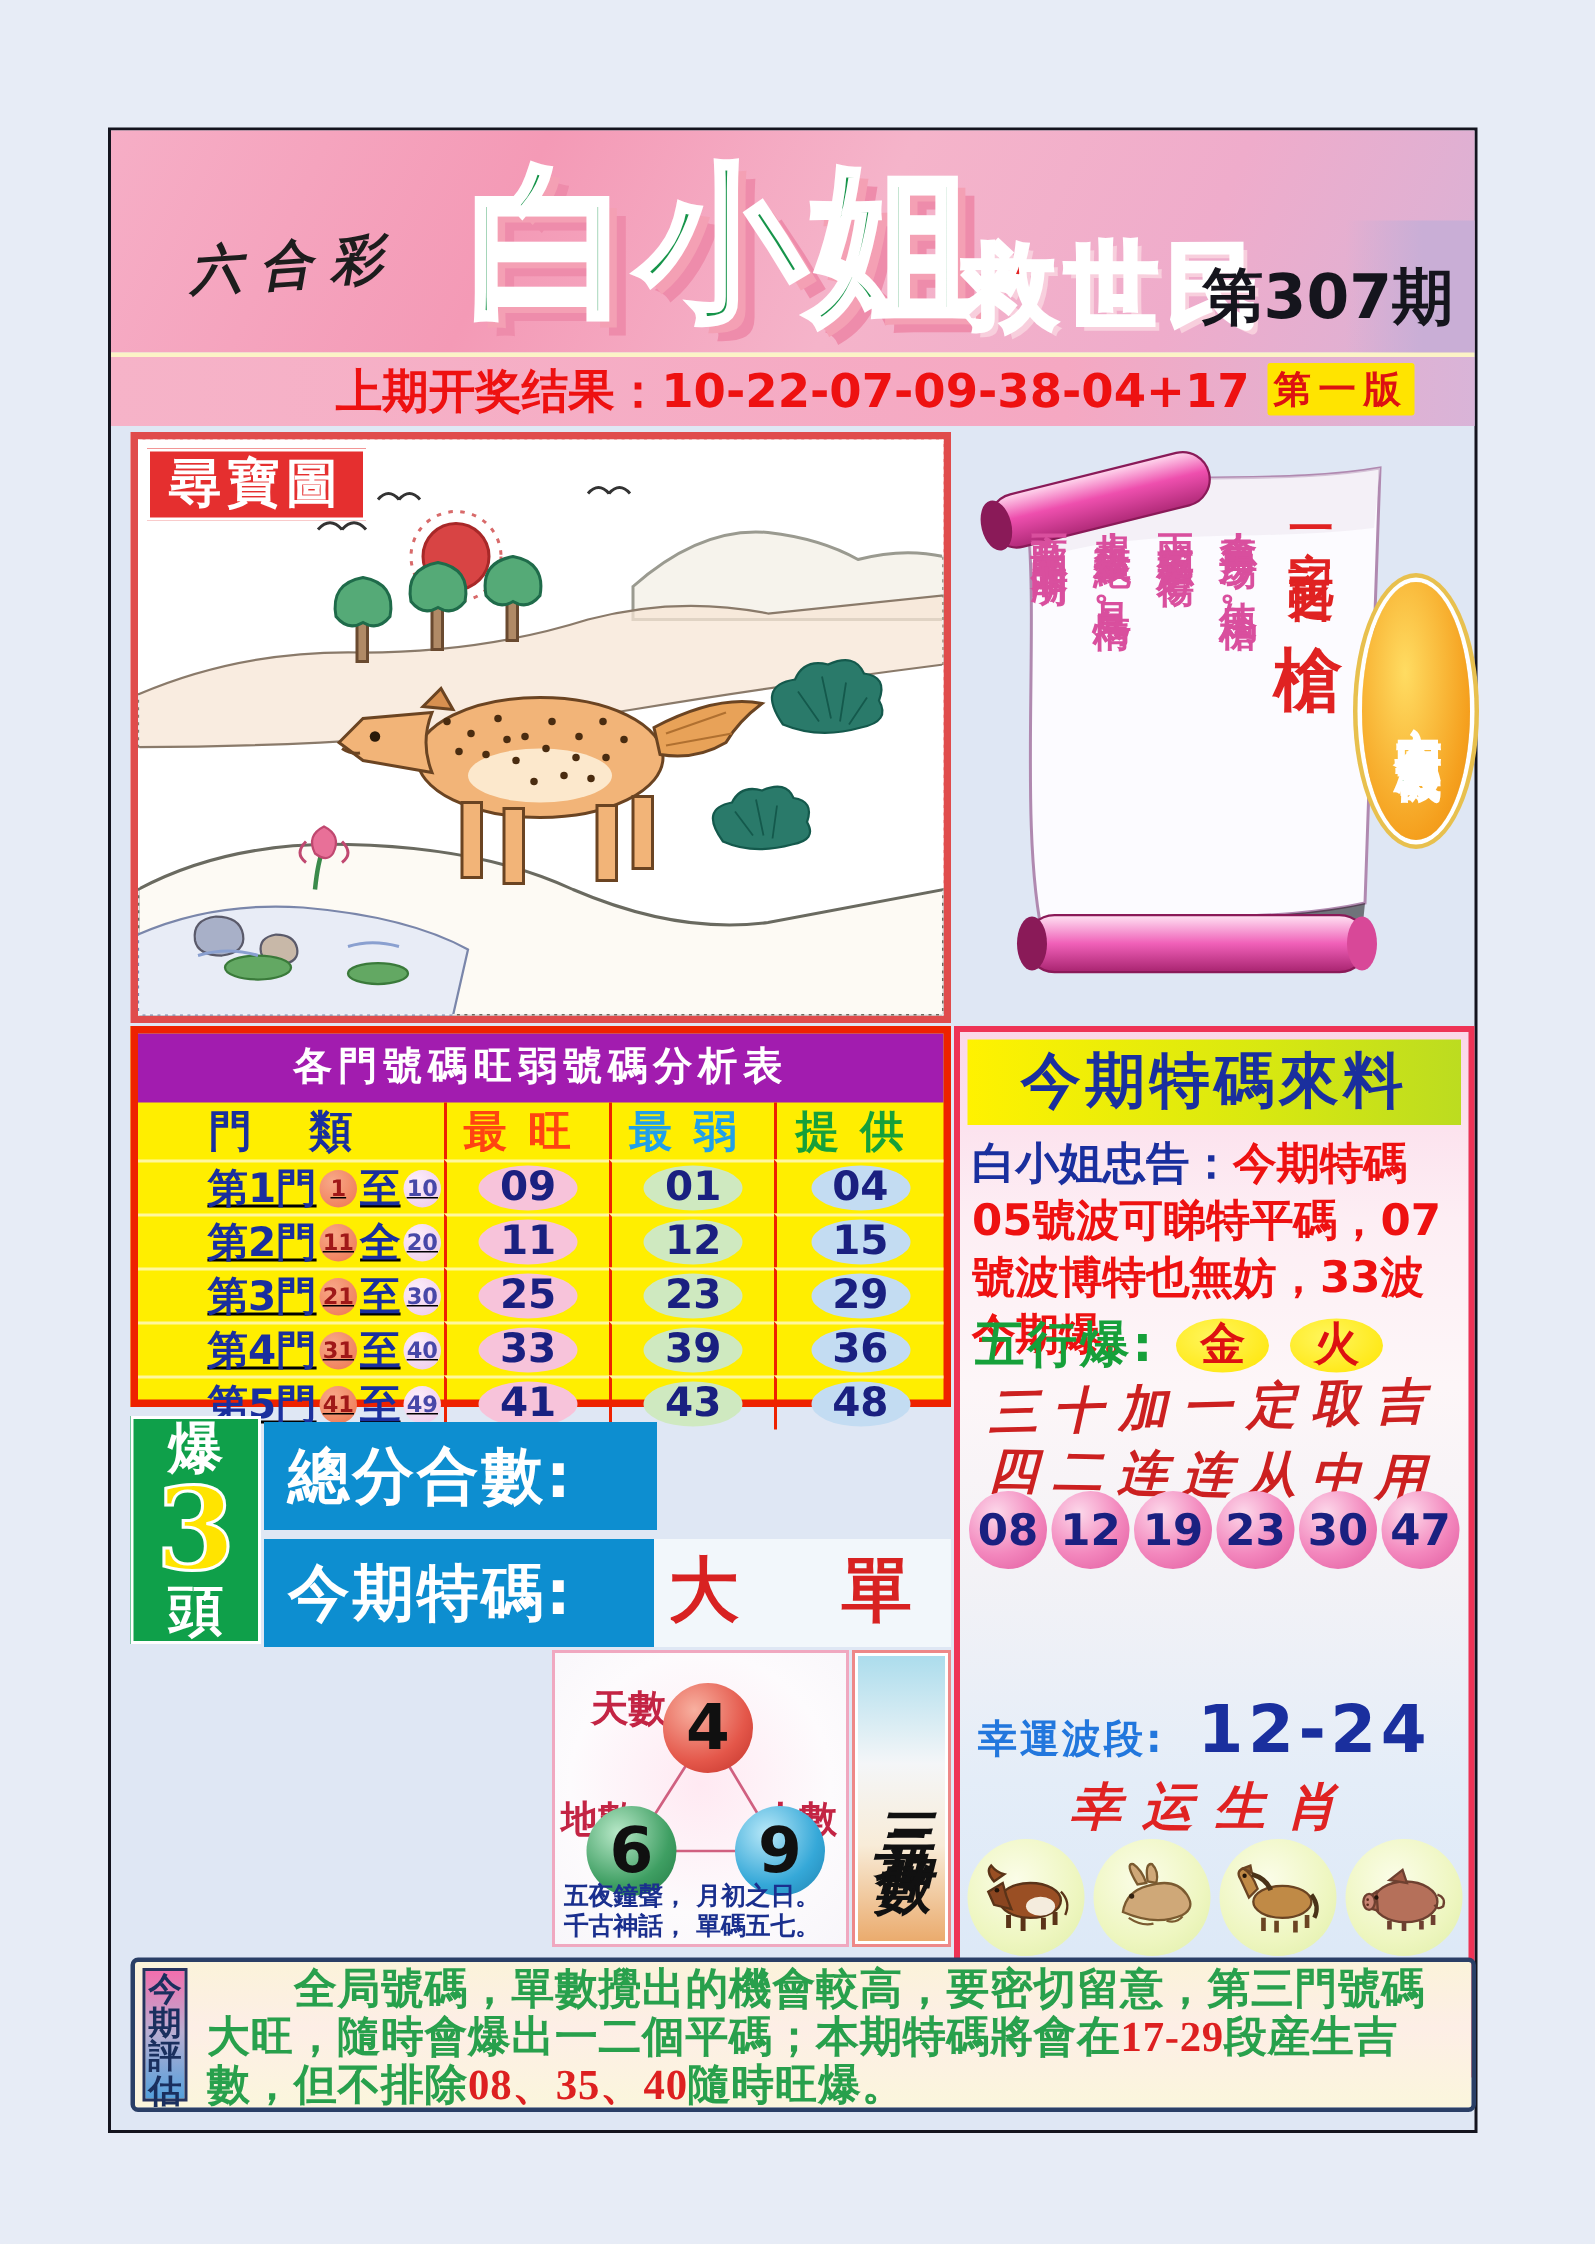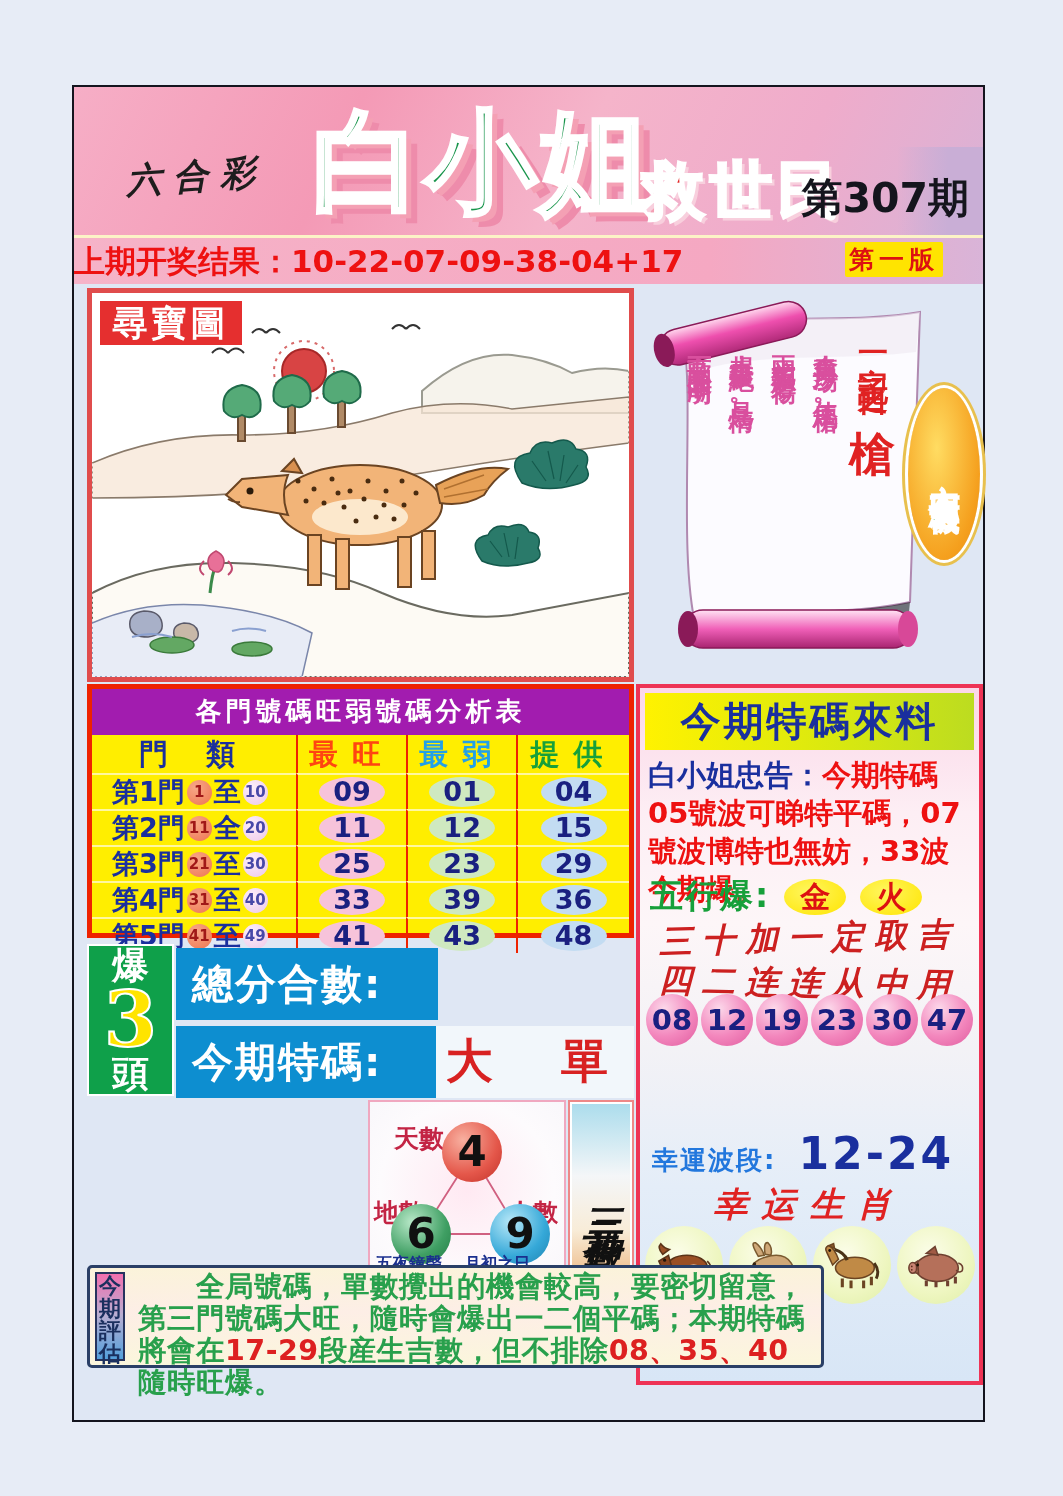--- a/index.html
+++ b/index.html
@@ -24,21 +24,21 @@
     letter-spacing:4px;white-space:nowrap;
     -webkit-text-stroke:4px #ffffff;
     text-shadow:7px 6px 0 #f4a0b4, 13px 11px 0 #ee8cab;}
   .title-sub{position:absolute;left:568px;top:62px;font-size:62px;font-weight:bold;color:#e32424;
     letter-spacing:6px;white-space:nowrap;-webkit-text-stroke:3px #ffffff;text-shadow:4px 4px 0 #f8cfdd;}
   .issue{position:absolute;right:14px;top:84px;font-size:41px;font-weight:bold;color:#15151d;white-space:nowrap;}
   
   .result-bar{position:absolute;left:0;top:148px;width:100%;height:49px;
     background:linear-gradient(90deg,#f6b3c8 0%,#f5a8c2 70%,#d9b4d8 100%);
     border-top:3px solid #fcf3c6;box-sizing:border-box;
-    line-height:46px;color:#ee1111;font-weight:bold;font-size:31px;white-space:nowrap;}
+    text-align:center;line-height:46px;color:#ee1111;font-weight:bold;font-size:31px;white-space:nowrap;}
   .edition-badge{position:absolute;right:40px;top:155px;width:98px;height:35px;background:#ffe400;
     color:#dd1111;font-size:25px;font-weight:bold;text-align:center;line-height:35px;letter-spacing:5px;border-radius:2px;}
   
   .picture{position:absolute;left:13px;top:201px;width:547px;height:394px;background:#ffffff;
     border:5px solid #e04c4c;box-sizing:border-box;}
   .picture .microborder{position:absolute;inset:0;border:1px dashed rgba(255,255,255,.85);pointer-events:none;}
   .map-badge{position:absolute;left:6px;top:6px;width:146px;height:48px;background:#e52f2f;
     color:#fff;font-size:35px;font-weight:bold;text-align:center;line-height:48px;letter-spacing:4px;
     box-shadow:inset 0 0 0 2px #ffffff;}
   
@@ -59,21 +59,21 @@
     border:5px solid #ee2200;box-sizing:border-box;}
   .atable .t-title{height:46px;background:#a21caf;color:#ffffff;font-size:26px;font-weight:bold;
     text-align:center;line-height:44px;letter-spacing:4px;white-space:nowrap;}
   .atable .t-grid{display:grid;grid-template-columns:38% 20.5% 20.5% 21%;}
   .atable .hcell{height:38px;font-size:29px;font-weight:bold;text-align:center;line-height:38px;letter-spacing:14px;
     border-left:2px solid #ee2200;white-space:nowrap;}
   .atable .hcell:first-child{border-left:none;}
   .h-cat{color:#1a2f9e;} .h-strong{color:#ff4411;} .h-weak{color:#22a0e8;} .h-prov{color:#16a03a;}
   .atable .rcell{height:34px;border-top:2px solid #fff7a0;border-left:2px solid #ee2200;
     display:flex;align-items:center;justify-content:center;}
-  .atable .rcell.first{border-left:none;justify-content:flex-start;padding-left:20px;}
+  .atable .rcell.first{border-left:none;justify-content:flex-end;padding-left:20px;text-decoration:underline;}
   .gate{color:#1a2f9e;font-size:27px;font-weight:bold;white-space:nowrap;}
   .nbadge{display:inline-block;width:25px;height:25px;border-radius:50%;font-size:15px;font-weight:bold;
     text-align:center;line-height:25px;margin:0 2px;}
   .nbadge.from{background:radial-gradient(circle at 35% 30%,#f8a888,#ee7550);color:#a01818;}
   .nbadge.to{background:radial-gradient(circle at 35% 30%,#fdeefb,#ecc8e8);color:#4848a8;}
   .oval-num{display:inline-block;width:66px;height:30px;border-radius:50%;color:#1a2080;
     font-size:27px;font-weight:bold;text-align:center;line-height:30px;}
   .oval-num.strong{background:#f7c3da;} .oval-num.weak{background:#cfe9c0;} .oval-num.prov{background:#c3dcf2;}
   
   .burst{position:absolute;left:13px;top:857px;width:87px;height:152px;background:#0fa04a;
@@ -143,23 +143,23 @@
   .rp-range .rlab{color:#2277dd;font-size:26px;font-weight:bold;letter-spacing:2px;}
   .rp-range .rval{color:#1a2f9e;font-size:44px;font-weight:bold;margin-left:22px;letter-spacing:3px;}
   .rp-zodiac-title{position:absolute;left:0;right:0;top:494px;text-align:center;color:#e02222;
     font-size:34px;font-weight:bold;font-style:italic;letter-spacing:14px;
     font-family:"DejaVu Serif","Liberation Serif",serif;white-space:nowrap;}
   .rp-animals{position:absolute;left:0;right:0;top:538px;display:flex;justify-content:center;gap:6px;}
   .acircle{width:78px;height:78px;border-radius:50%;
     background:radial-gradient(circle at 42% 35%,#fbfde8,#eef6c0 60%,#dfeea6);
     display:flex;align-items:center;justify-content:center;}
   
-  .eval-box{position:absolute;left:13px;top:1178px;width:737px;height:103px;box-sizing:border-box;
+  .eval-box{position:absolute;left:13px;top:1218px;width:897px;height:103px;box-sizing:border-box;
     border:3px solid #2a3f66;border-radius:5px;
-    background:linear-gradient(180deg,#fbf3da 0%,#fdeee6 45%,#fbf6dc 100%);}
+    background:linear-gradient(180deg,#fbf3da 0%,#fdeee6 45%,#fbf6dc 100%);font-family:Liberation Serif, serif;}
   .eval-label{position:absolute;left:5px;top:4px;bottom:4px;width:30px;
     background:linear-gradient(180deg,#f26fae 0%,#b9aed2 48%,#54a0dc 100%);
     border:2px solid #26335e;color:#1a2f5e;font-size:22px;font-weight:bold;line-height:22.5px;
     text-align:center;word-break:break-all;padding-top:1px;box-sizing:border-box;}
   .eval-text{position:absolute;left:48px;right:8px;top:3px;font-size:28.5px;font-weight:bold;
     line-height:32px;color:#28a04c;letter-spacing:0.5px;}
   .eval-text .red{color:#dd2020;margin-top:32px;}
   svg{display:block;}
 </style>
 </head>

